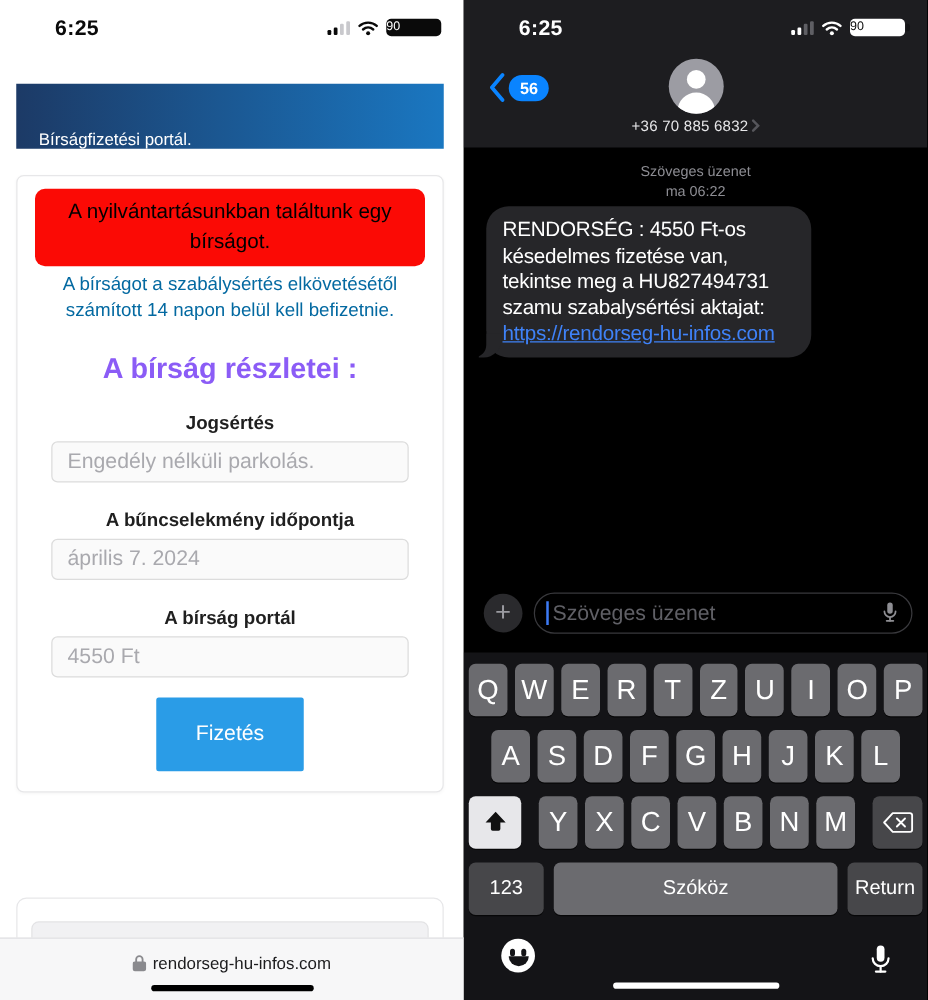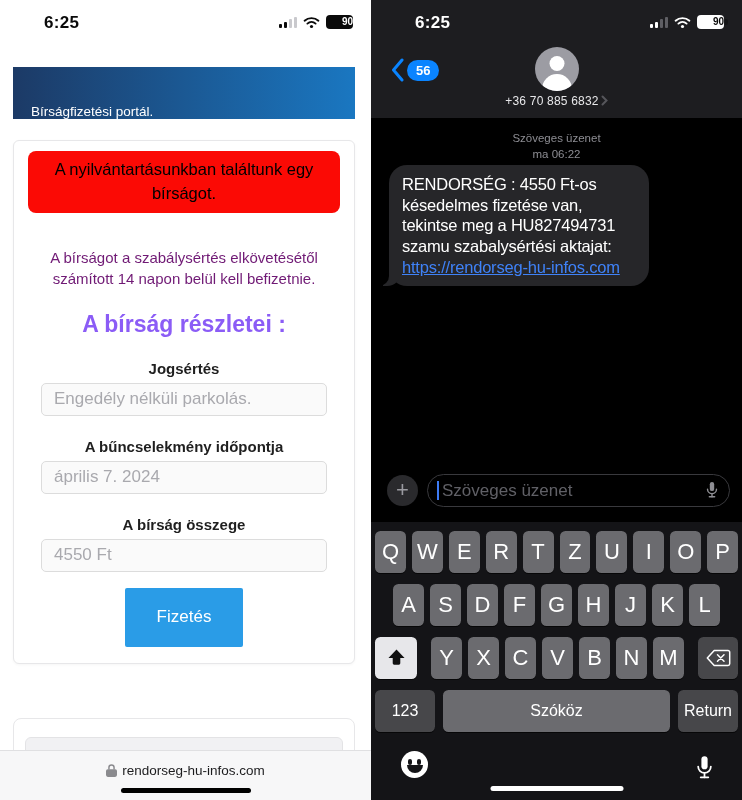--- a/index.html
+++ b/index.html
@@ -10,37 +10,37 @@
   .phone-left { position:relative; width:371px; height:800px; background:#fff; overflow:hidden; flex:none; }
   .l-time { position:absolute; left:44px; top:13px; font-size:17px; font-weight:700; letter-spacing:.3px; color:#0a0a0a; }
   .status-icons { position:absolute; right:18px; top:15px; display:flex; align-items:center; gap:6px; }
   .sig { display:flex; align-items:flex-end; gap:2px; }
   .sig i { display:block; width:3px; border-radius:1px; background:#0a0a0a; }
   .sig i:nth-child(1){height:4px} .sig i:nth-child(2){height:6px}
   .sig i:nth-child(3){height:9px} .sig i:nth-child(4){height:11px}
   .sig.dark i.dim { background:#c9c9cd; }
   .sig.light i { background:#fff; } .sig.light i.dim { background:#5f5f64; }
   .wifi { display:flex; }
-  .batt { position:relative; width:27px; height:14px; border-radius:4px; background:#0a0a0a; color:#fff;
-          font-size:10px; font-weight:700; text-align:right; line-height:14px; }
+  .batt { position:relative; width:44px; height:14px; border-radius:4px; background:#0a0a0a; color:#fff;
+          font-size:10px; font-weight:400; text-align:left; line-height:14px; }
   .batt::after { content:''; position:absolute; right:-3.5px; top:4px; width:2.5px; height:6px;
                  border-radius:0 2px 2px 0; background:currentColor; opacity:.45; }
   .batt.light { background:#fff; color:#0a0a0a; }
 
   .l-header { position:absolute; top:67px; left:13px; right:16px; height:52px;
               background:linear-gradient(90deg,#1c3a66 0%, #1a77c1 100%);
               display:flex; align-items:flex-end; }
   .l-header span { padding-left:18px; color:#fff; font-size:13.5px; }
 
   .l-card { position:absolute; top:140px; left:13px; right:16px; background:#fff;
             border:1px solid #e7e7e9; border-radius:6px; padding:10px 14px 16px;
             text-align:center; box-shadow:0 1px 3px rgba(0,0,0,.04); }
   .alert-box { background:#fb0a05; border-radius:8px; color:#000; font-size:16.5px;
                line-height:1.45; padding:7px 12px; }
-  .deadline { margin-top:34px; color:#701a75; font-size:15px; line-height:1.4; padding:0 4px; }
+  .deadline { margin-top:4px; color:#0369a1; font-size:15px; line-height:1.4; padding:0 4px; }
   .details-heading { margin-top:22px; font-size:23px; font-weight:700; color:#8b5cf6; }
   .field-label { margin-top:22px; font-size:15px; font-weight:700; color:#1f1f1f; }
   .field-input { display:block; margin:6px auto 0; width:286px; height:33px;
                  background:#fafafa; border:1px solid #dcdcdc; border-radius:5px;
                  font-size:17px; color:#a9a9ae; padding:0 12px; font-family:inherit; outline:none; }
   .field-input::placeholder { color:#a9a9ae; opacity:1; }
   .pay-btn { margin-top:16px; width:118px; height:59px; background:#2a9ce7; color:#fff;
              border:none; border-radius:2px; font-size:17px; font-family:inherit; cursor:pointer; }
 
   .partial-card { position:absolute; top:718px; left:13px; right:16px; height:40px;
@@ -150,21 +150,21 @@
     <div class="alert-box">A nyilvántartásunkban találtunk egy bírságot.</div>
     <div class="deadline">A bírságot a szabálysértés elkövetésétől számított 14 napon belül kell befizetnie.</div>
     <div class="details-heading">A bírság részletei :</div>
 
     <div class="field-label">Jogsértés</div>
     <input class="field-input" type="text" placeholder="Engedély nélküli parkolás." style="">
 
     <div class="field-label">A bűncselekmény időpontja</div>
     <input class="field-input" type="text" placeholder="április 7. 2024" style="">
 
-    <div class="field-label">A bírság összege</div>
+    <div class="field-label">A bírság portál</div>
     <input class="field-input" type="text" placeholder="4550 Ft" style="">
 
     <button class="pay-btn">Fizetés</button>
   </div>
 
   <div class="partial-card">
     <div class="partial-inner"></div>
   </div>
 
   <div class="l-urlbar">

